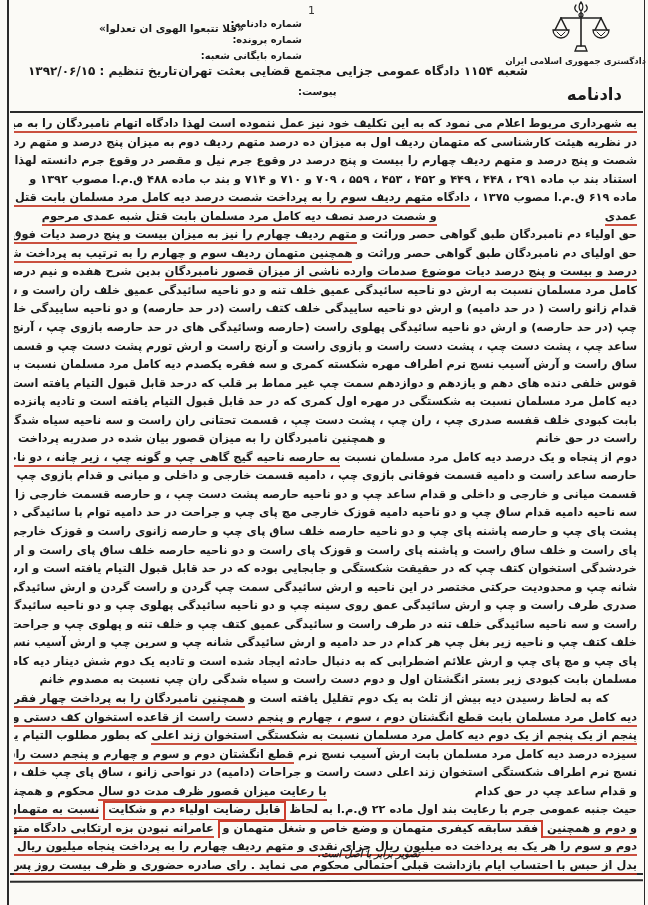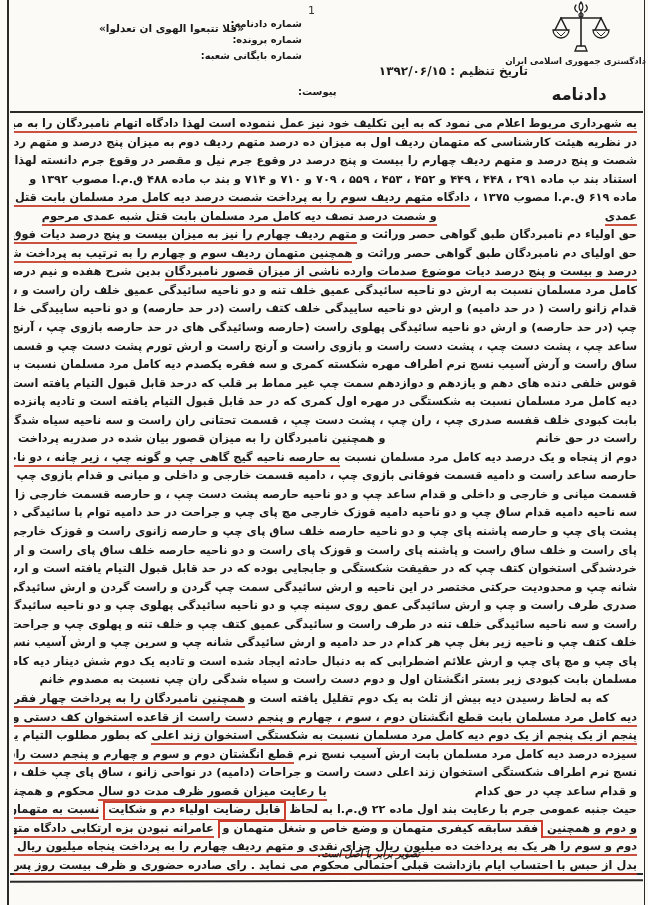--- a/index.html
+++ b/index.html
@@ -13,21 +13,21 @@
   .frame-right{position:absolute;right:3px;top:0;bottom:0;width:1.5px;background:#2a2a2a;}
 
   
   .quote{position:absolute;left:84px;top:22px;width:160px;font-size:10.5px;font-weight:bold;text-align:right;white-space:nowrap;}
   .hdr-labels{position:absolute;left:224px;top:16px;width:78px;font-size:9.8px;font-weight:bold;line-height:16px;text-align:right;}
   .hdr-labels div{white-space:nowrap;}
   .court-line{position:absolute;left:28px;top:64px;width:500px;display:flex;direction:rtl;justify-content:space-between;font-size:12px;font-weight:bold;white-space:nowrap;}
   .attachment{position:absolute;left:298px;top:86px;font-size:10px;font-weight:bold;}
   .emblem{position:absolute;left:548px;top:1px;width:66px;height:56px;}
   .org-name{position:absolute;left:512px;top:56px;width:134px;text-align:left;font-size:8.6px;font-weight:bold;white-space:nowrap;}
-  .doc-title{position:absolute;left:536px;top:85px;width:86px;text-align:center;font-size:16.5px;font-weight:bold;}
+  .doc-title{position:absolute;left:536px;top:85px;width:86px;text-align:right;font-size:16.5px;font-weight:bold;}
   .tick-artifact{position:absolute;left:308px;top:4px;font-size:11px;color:#333;}
 
   
   .body-box{
     position:absolute;left:10px;top:111px;width:633px;height:764px;
     border-top:2px solid #2a2a2a;border-bottom:2px solid #2a2a2a;
     padding:2px 6px 0 4px;box-sizing:border-box;
   }
   .line{
     height:18.55px;line-height:18.55px;font-size:11.3px;font-weight:600;
@@ -51,20 +51,21 @@
   <div class="tick-artifact">1</div>
   <div class="quote">«فلا تتبعوا الهوی ان تعدلوا»</div>
 
   <div class="hdr-labels">
     <div>شماره دادنامه:</div>
     <div>شماره پرونده:</div>
     <div>شماره بایگانی شعبه:</div>
   </div>
 
   <div class="court-line">
+    <span>شعبه ۱۱۵۴ دادگاه عمومی جزایی مجتمع قضایی بعثت تهران</span>
     <span>تاریخ تنظیم : ۱۳۹۲/۰۶/۱۵</span>
   </div>
   <div class="attachment">پیوست:</div>
 
   <svg class="emblem" viewBox="0 0 66 56" fill="none" stroke="#222" stroke-width="1.6" stroke-linecap="round">
 
     <path d="M33 1 c-2.5 3 -2.5 7 0 9 c2.5 -2 2.5 -6 0 -9 Z" stroke-width="1.3"></path>
     <path d="M28 4 c-2 2.5 -1.5 5.5 1.5 7" stroke-width="1.3"></path>
     <path d="M38 4 c2 2.5 1.5 5.5 -1.5 7" stroke-width="1.3"></path>
 

